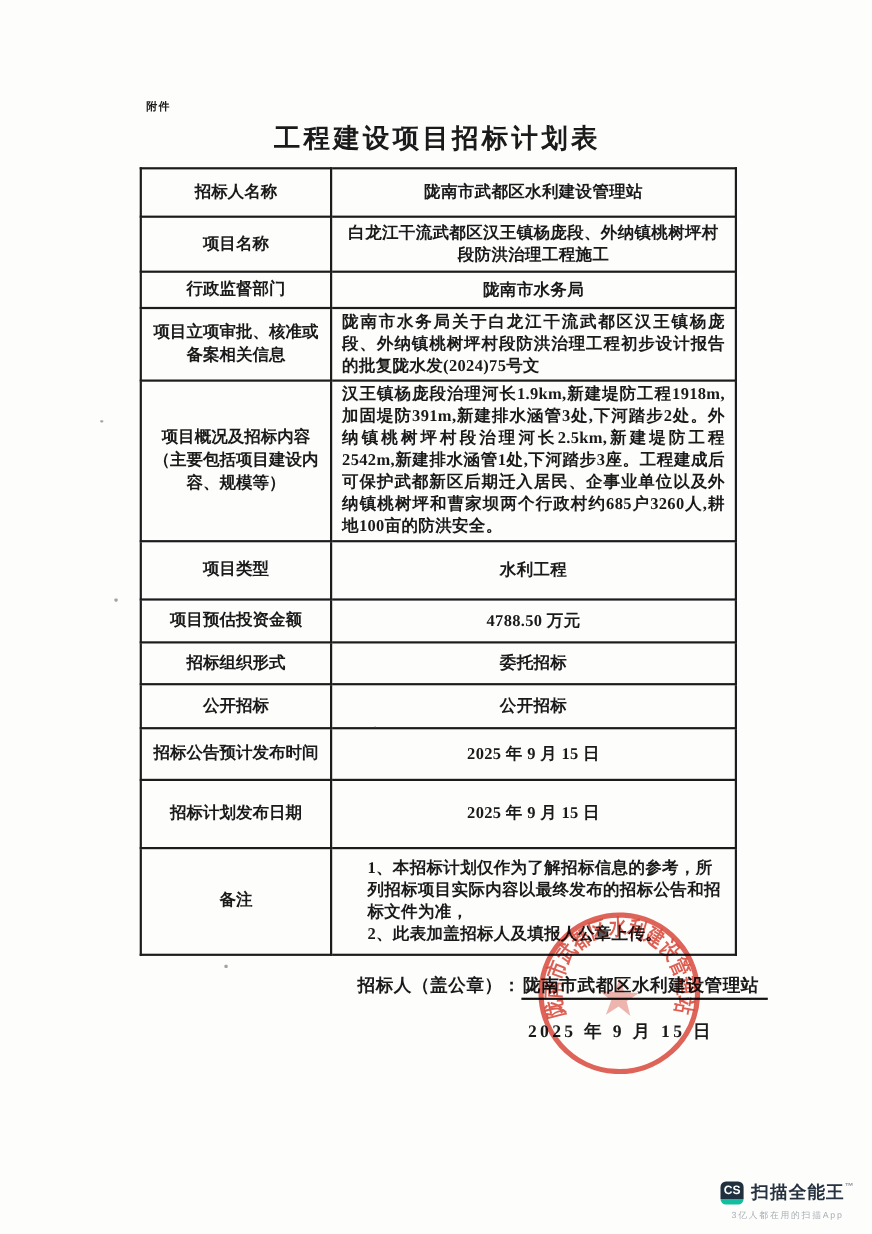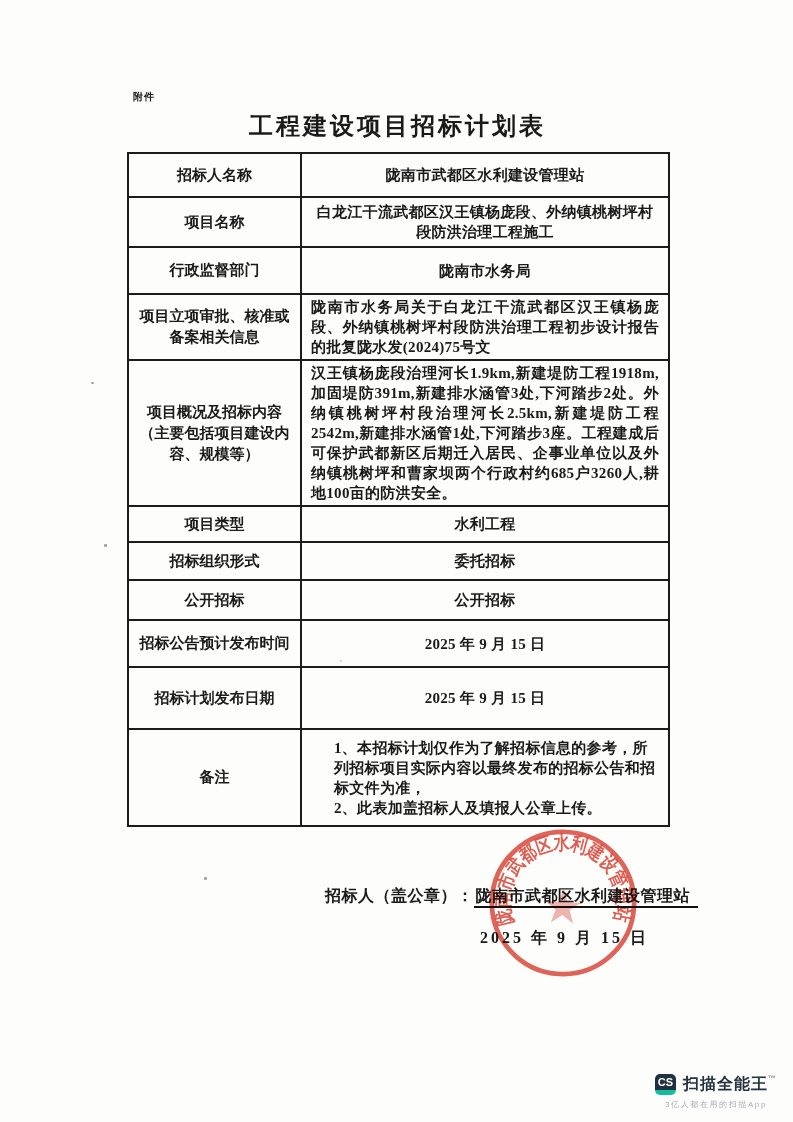--- a/index.html
+++ b/index.html
@@ -31,24 +31,24 @@
   td.label {
     width:173px; text-align:center;
     padding:2px 4px; line-height:21px;
   }
   td.value { width:368px; padding:2px 9px; line-height:20px; letter-spacing:0.3px; }
   td.value.c { text-align:center; }
   td.value.l { text-align:justify;border-radius:22px; }
   td.value.pre { white-space:pre-line; text-align:left;padding-left:32px; }
   tr.r1  td { height:44px; }
   tr.r2  td { height:50px; }
-  tr.r3  td { height:47px; }
+  tr.r3  td { height:33px; }
   tr.r4  td { height:64px; }
   tr.r5  td { height:142px; }
-  tr.r6  td { height:36px; }
+  tr.r6  td { height:53px; }
   tr.r7  td { height:39px; }
   tr.r8  td { height:38px; }
   tr.r9  td { height:40px; }
   tr.r10 td { height:47px; }
   tr.r11 td { height:62px; }
   tr.r12 td { height:97px; }
   .signer-line {
     position:absolute; left:325px; top:886px;
     font-size:16px; font-weight:bold; letter-spacing:0.5px;
   }
@@ -114,20 +114,24 @@
       <td class="value l">陇南市水务局关于白龙江干流武都区汉王镇杨庞段、外纳镇桃树坪村段防洪治理工程初步设计报告的批复陇水发(2024)75号文</td>
     </tr>
     <tr class="r5">
       <td class="label">项目概况及招标内容（主要包括项目建设内容、规模等）</td>
       <td class="value l">汉王镇杨庞段治理河长1.9km,新建堤防工程1918m,加固堤防391m,新建排水涵管3处,下河踏步2处。外纳镇桃树坪村段治理河长2.5km,新建堤防工程2542m,新建排水涵管1处,下河踏步3座。工程建成后可保护武都新区后期迁入居民、企事业单位以及外纳镇桃树坪和曹家坝两个行政村约685户3260人,耕地100亩的防洪安全。</td>
     </tr>
     <tr class="r6">
       <td class="label">项目类型</td>
       <td class="value c">水利工程</td>
     </tr>
+    <tr class="r7">
+      <td class="label">项目预估投资金额</td>
+      <td class="value c">4788.50 万元</td>
+    </tr>
     <tr class="r8">
       <td class="label">招标组织形式</td>
       <td class="value c">委托招标</td>
     </tr>
     <tr class="r9">
       <td class="label">公开招标</td>
       <td class="value c">公开招标</td>
     </tr>
     <tr class="r10">
       <td class="label">招标公告预计发布时间</td>

